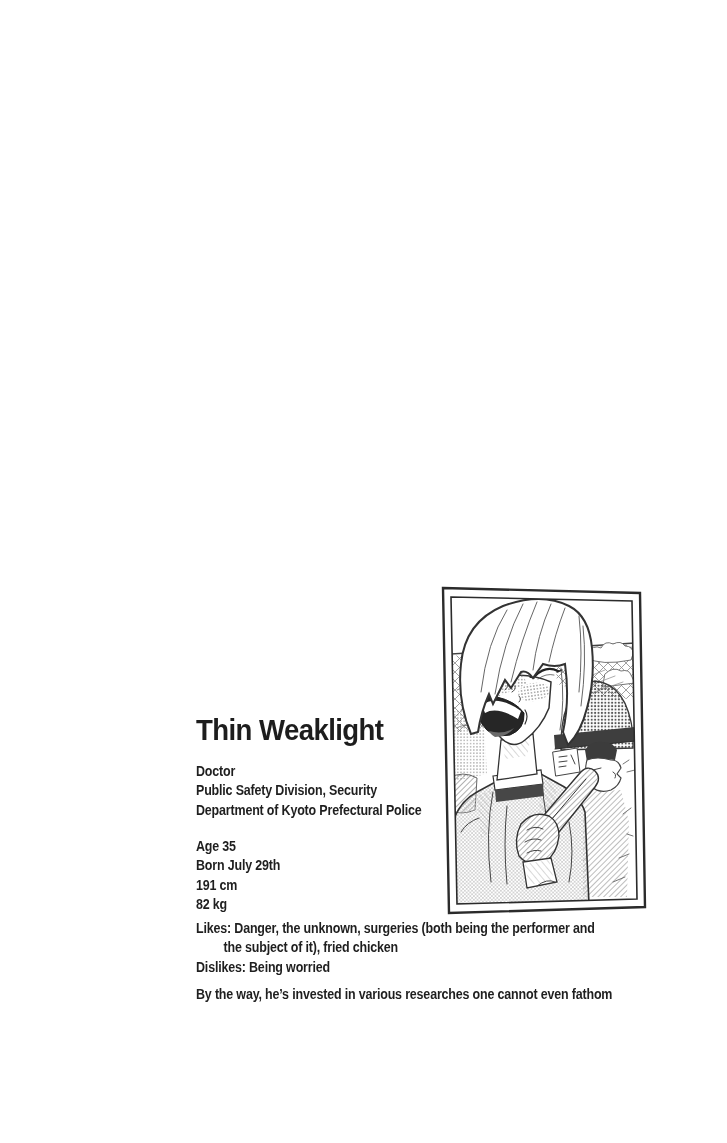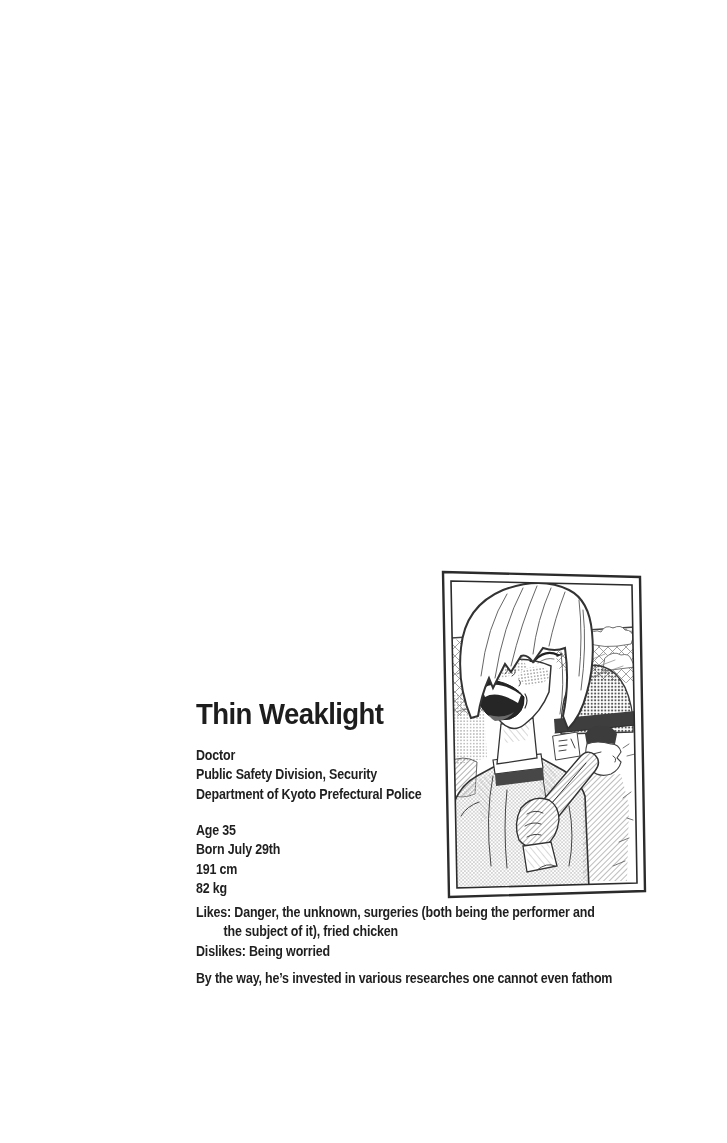--- a/index.html
+++ b/index.html
@@ -3,21 +3,21 @@
 <meta charset="utf-8">
 <style>
   html,body{margin:0;padding:0;}
   body{
     width:727px;height:1143px;
     background:#ffffff;
     overflow:hidden;
     font-family:"Liberation Sans", sans-serif;
     position:relative;
   }
-  .page{position:absolute;inset:0;background:#ffffff;}
+  .page{position:absolute;inset:0;background:#ffffff;margin-top:16px;}
   .name{
     position:absolute;left:196px;top:697px;margin:0;
     font-size:29px;line-height:34px;font-weight:700;color:#1d1d1d;
     letter-spacing:-0.6px;white-space:nowrap;
     transform:scaleX(0.95);transform-origin:left top;
   }
   .block{
     position:absolute;left:196px;width:600px;
     color:#1f1f1f;font-weight:700;
     font-size:14.5px;line-height:19.3px;letter-spacing:-0.2px;

